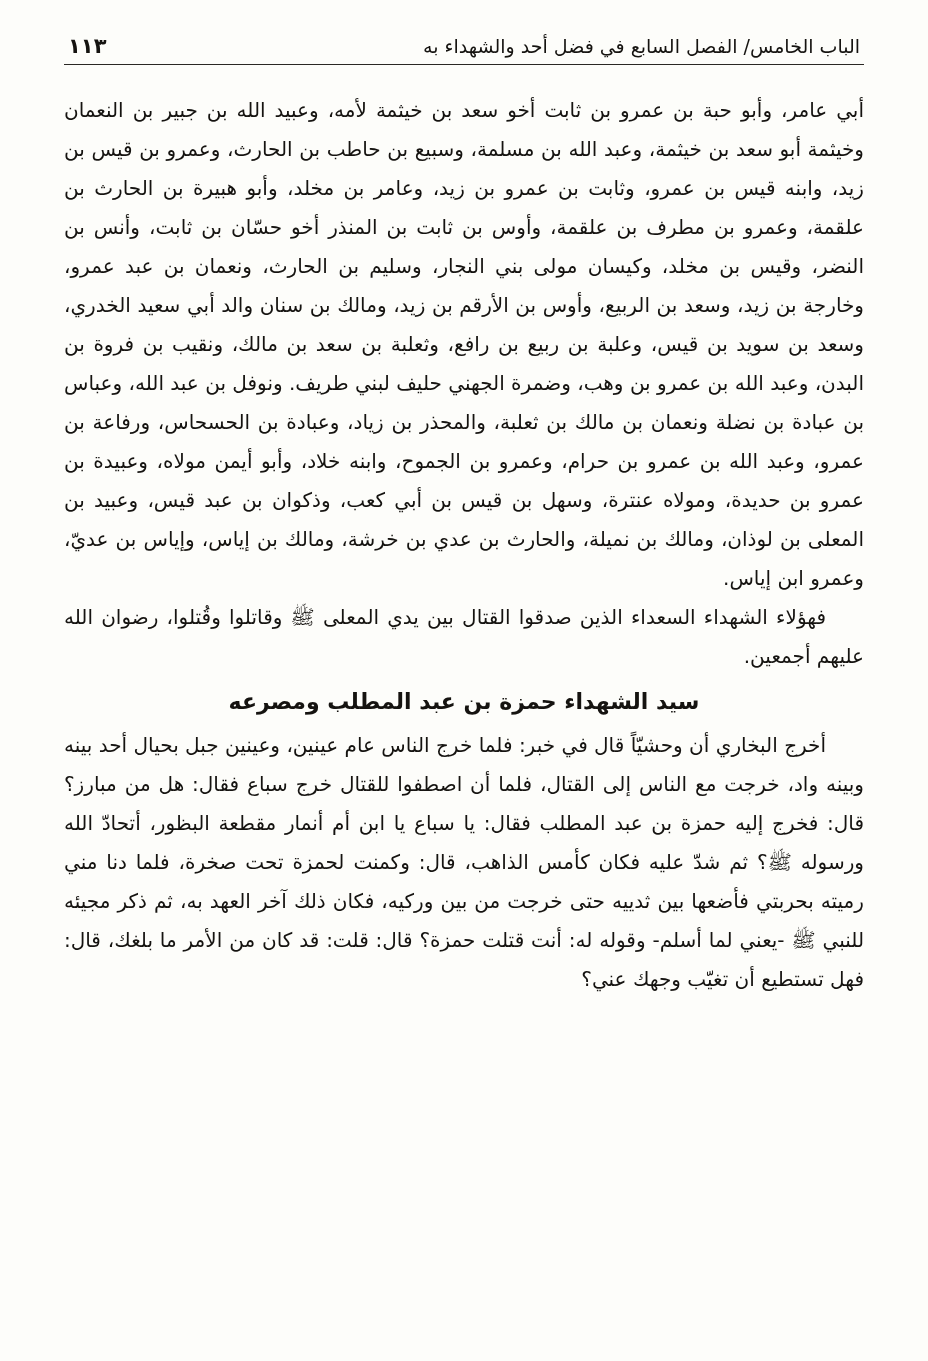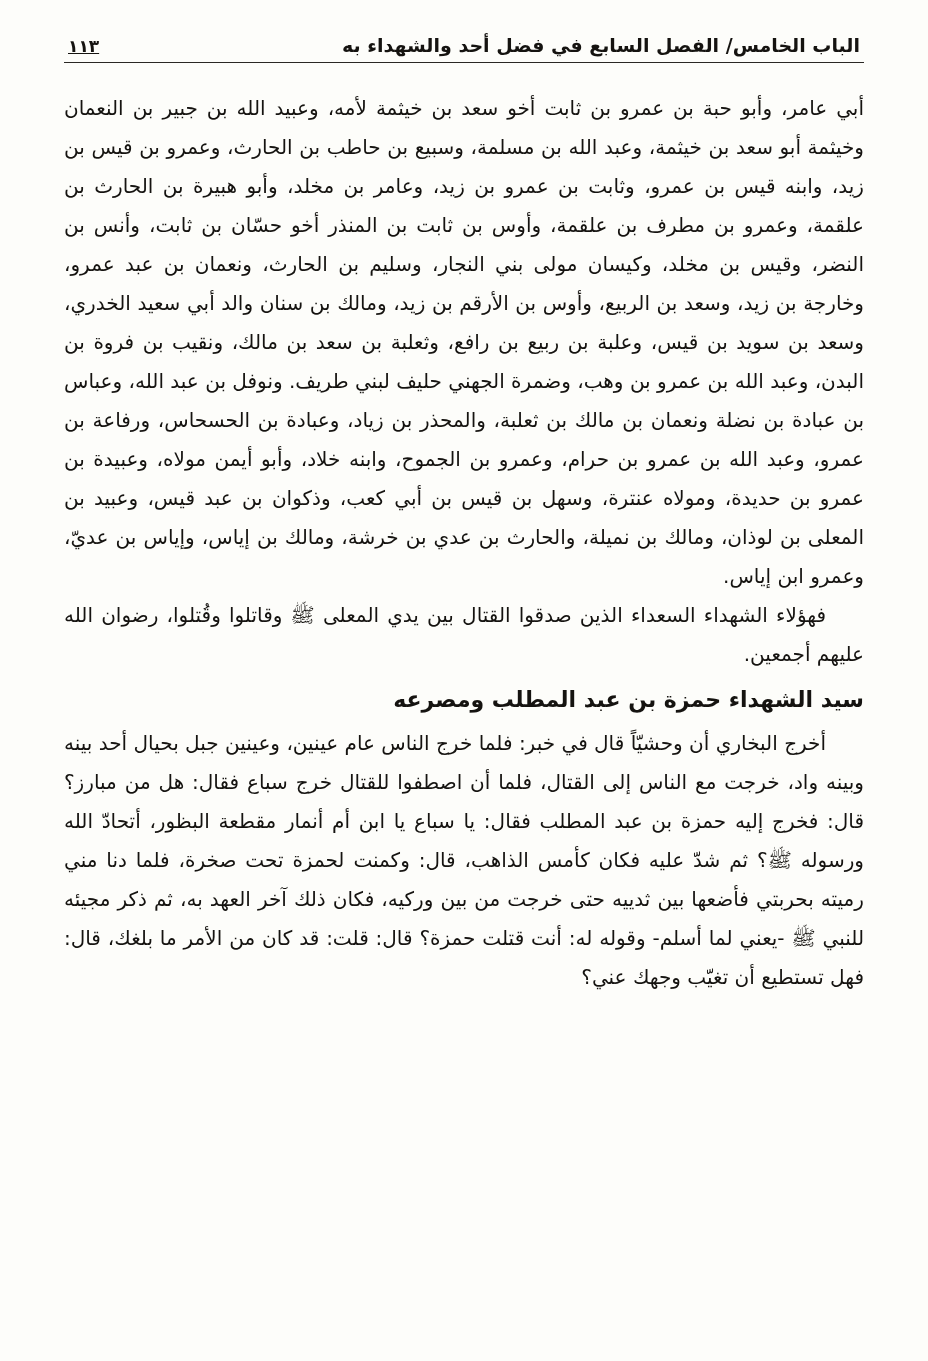--- a/index.html
+++ b/index.html
@@ -21,27 +21,26 @@
     overflow: hidden;
   }
   .page-header {
     display: flex;
     align-items: baseline;
     justify-content: space-between;
     padding: 0 4px 6px 4px;
   }
   .chapter-title {
     font-size: 19px;
-    font-weight: bold;
+    font-weight: normal;
     letter-spacing: 0;
   }
   .page-number {
-    font-size: 17px;
+    font-size: 21px;
     font-weight: bold;
-    text-decoration: underline;
   }
   .header-rule {
     border: 0;
     border-top: 1.5px solid #2a2824;
     margin: 0 0 26px 0;
   }
   .body-text {
     font-size: 20px;
     line-height: 39px;
     text-align: justify;
@@ -51,20 +50,21 @@
     margin: 0;
   }
   .para.indent {
     text-indent: 38px;
   }
   .para.no-indent {
     text-indent: 0;
   }
   .section-heading {
     margin: 6px 0 4px 0;
+    text-align: center;
     font-size: 22px;
     font-weight: bold;
     line-height: 40px;
   }
 </style>
 </head>
 <body>
 
 <div class="page">
 

